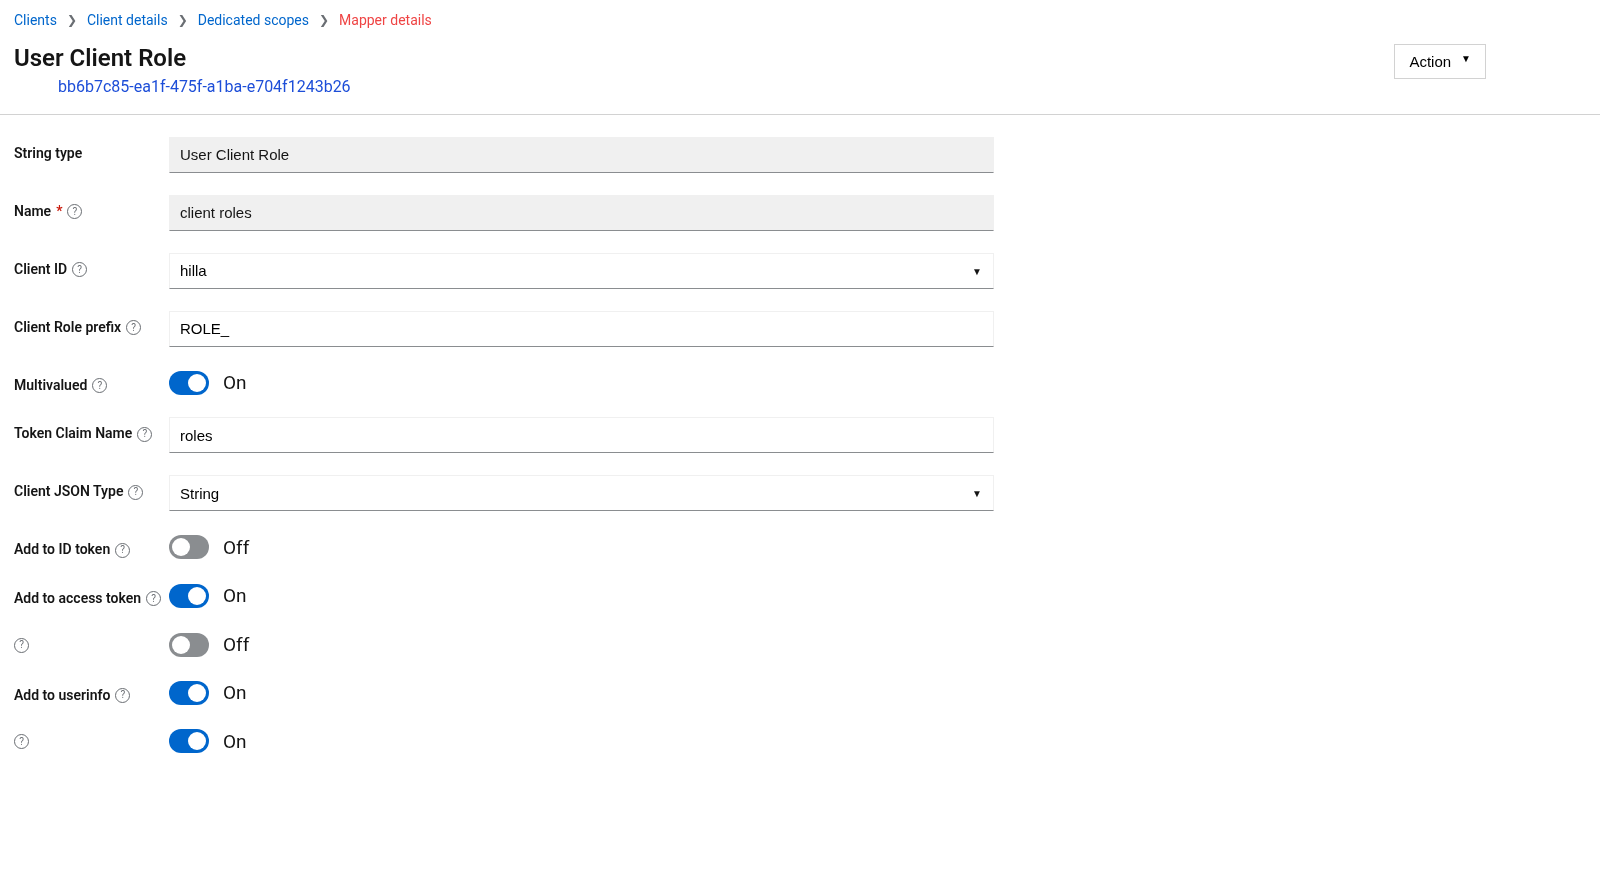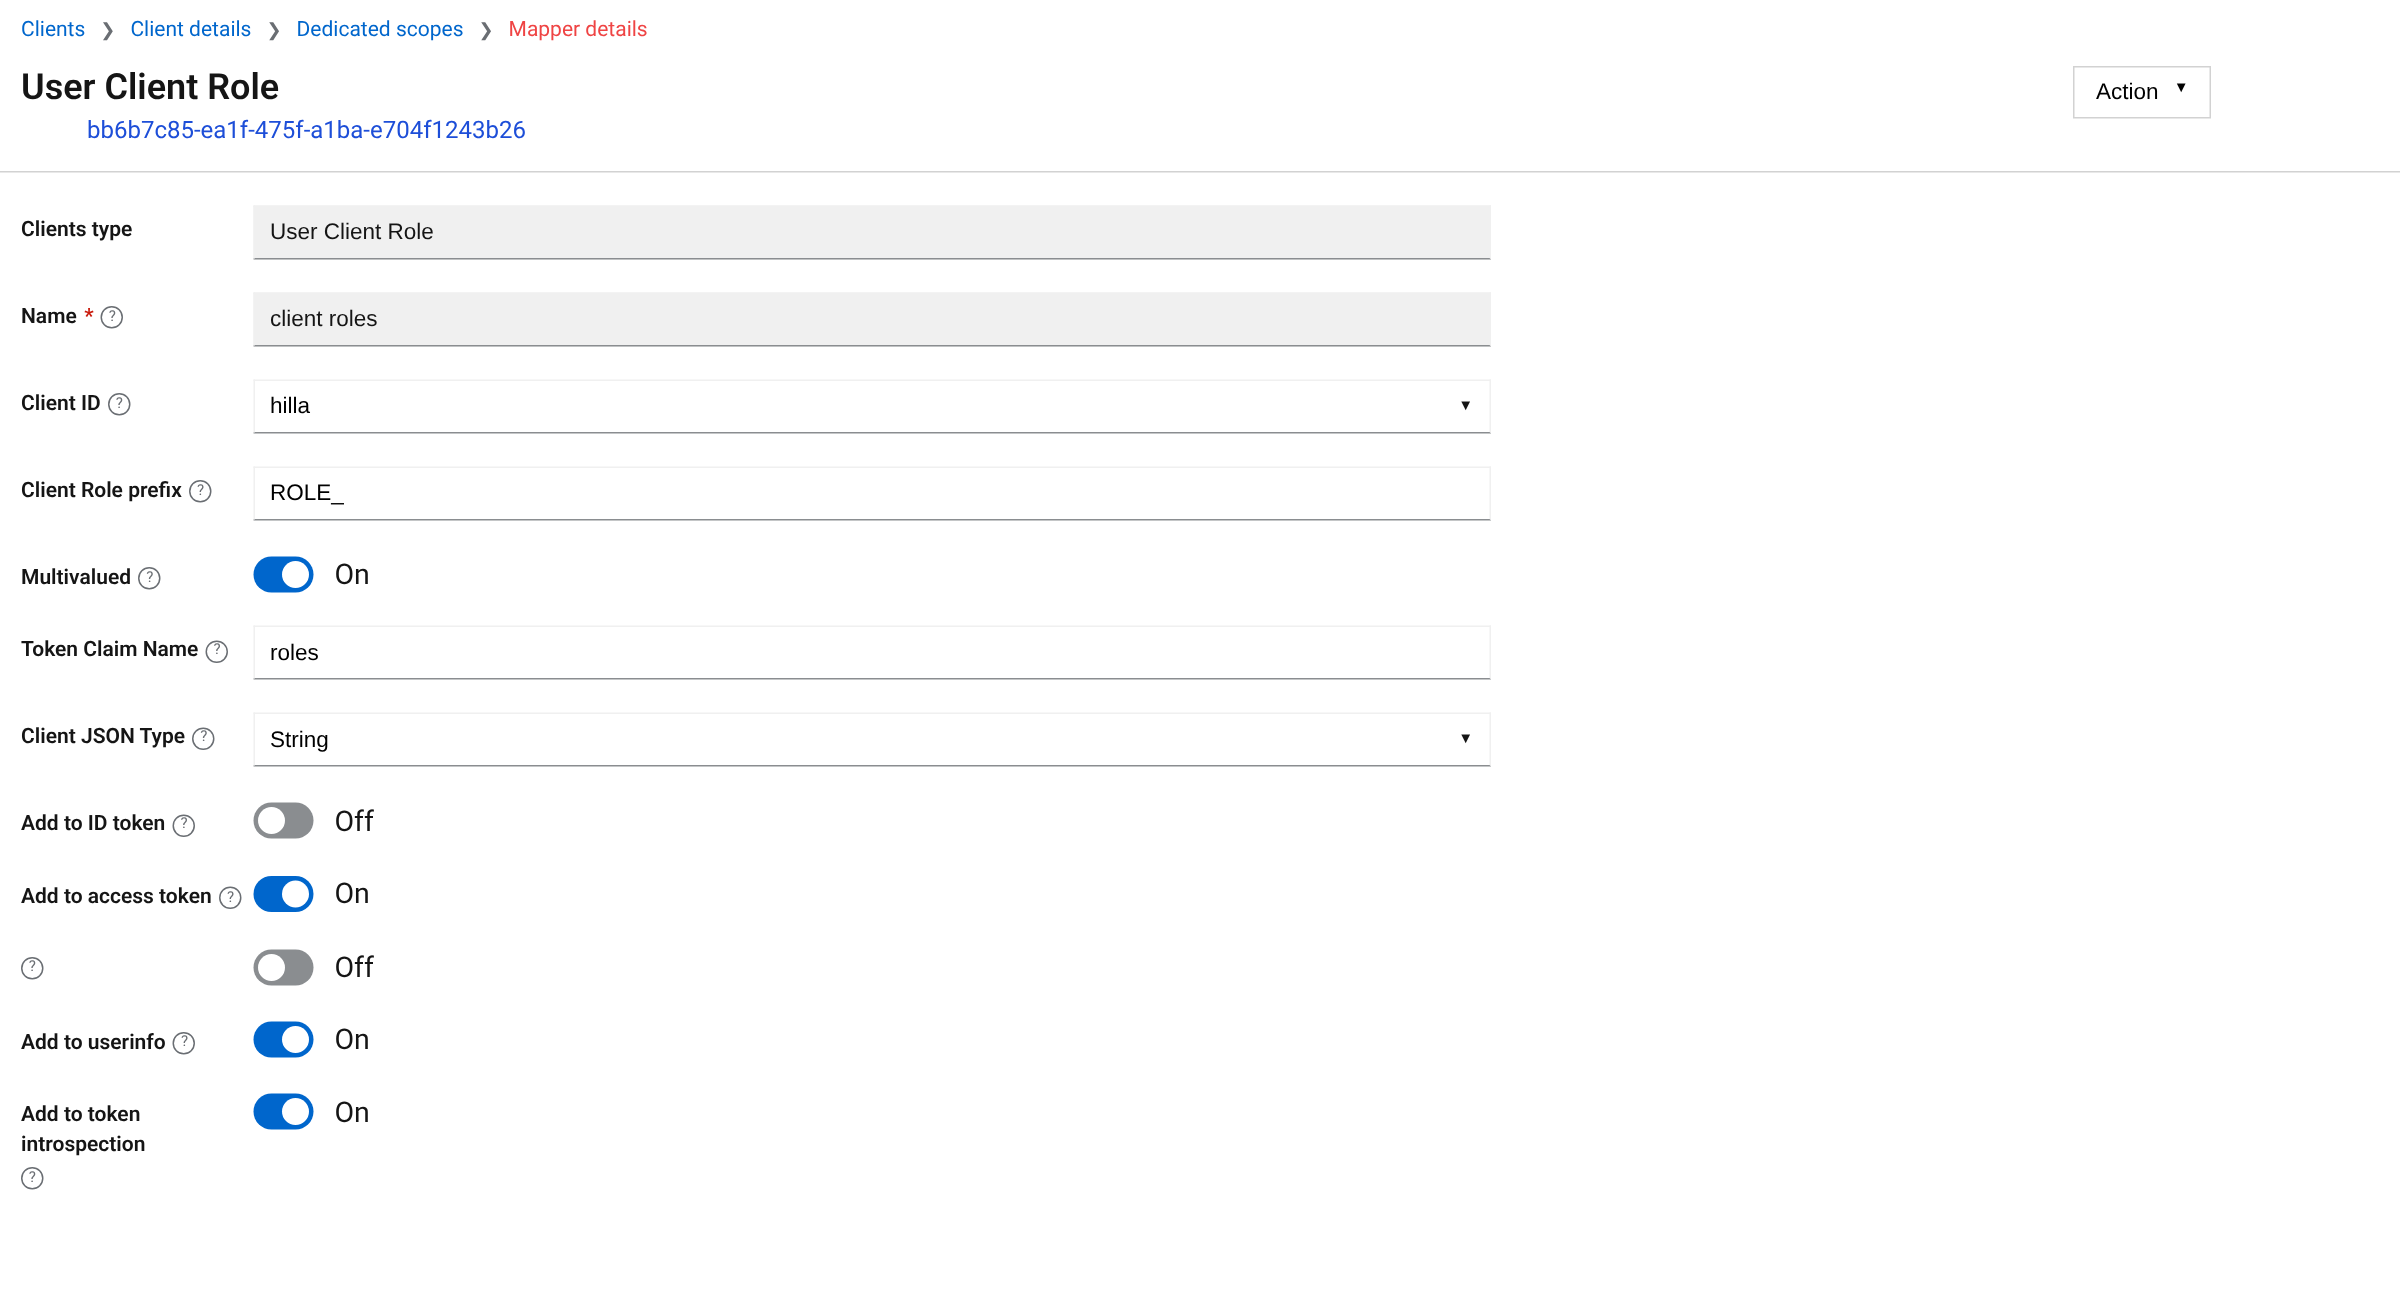--- a/index.html
+++ b/index.html
@@ -4,21 +4,21 @@
 <style>
   * { box-sizing: border-box; margin: 0; padding: 0; }
   body {
     font-family: -apple-system, BlinkMacSystemFont, "Segoe UI", Roboto, "Helvetica Neue", Arial, sans-serif;
     font-size: 14px;
     color: #151515;
     background: #fff;
   }
   .page {
     width: 1600px;
-    padding: 12px 26px 0 14px;
+    padding: 12px 14px 0 14px;
   }
   
   .breadcrumb {
     display: flex;
     align-items: center;
     gap: 10px;
     font-size: 14px;
     padding-bottom: 6px;
   }
   .breadcrumb a {
@@ -198,21 +198,21 @@
       <span class="caret">▼</span>
     </button>
   </div>
 
   <hr class="divider">
 
   <div class="form-area">
 
     <div class="form-row">
       <div class="label-col">
-        <span>Clients type</span>
+        <span>String type</span>
       </div>
       <div class="field-col">
         <input class="text-input readonly" readonly="" value="User Client Role" style="">
       </div>
     </div>
 
     <div class="form-row">
       <div class="label-col">
         <span>Name</span>
         <span class="req">*</span>
@@ -338,21 +338,20 @@
           <div class="toggle on">
               <div class="knob"></div>
             </div>
           <span class="toggle-label">On</span>
         </div>
       </div>
     </div>
 
     <div class="form-row">
       <div class="label-col">
-        <span>Add to token introspection</span>
         <span class="help-icon">?</span>
       </div>
       <div class="field-col">
         <div class="toggle-row">
           <div class="toggle on">
               <div class="knob"></div>
             </div>
           <span class="toggle-label">On</span>
         </div>
       </div>

